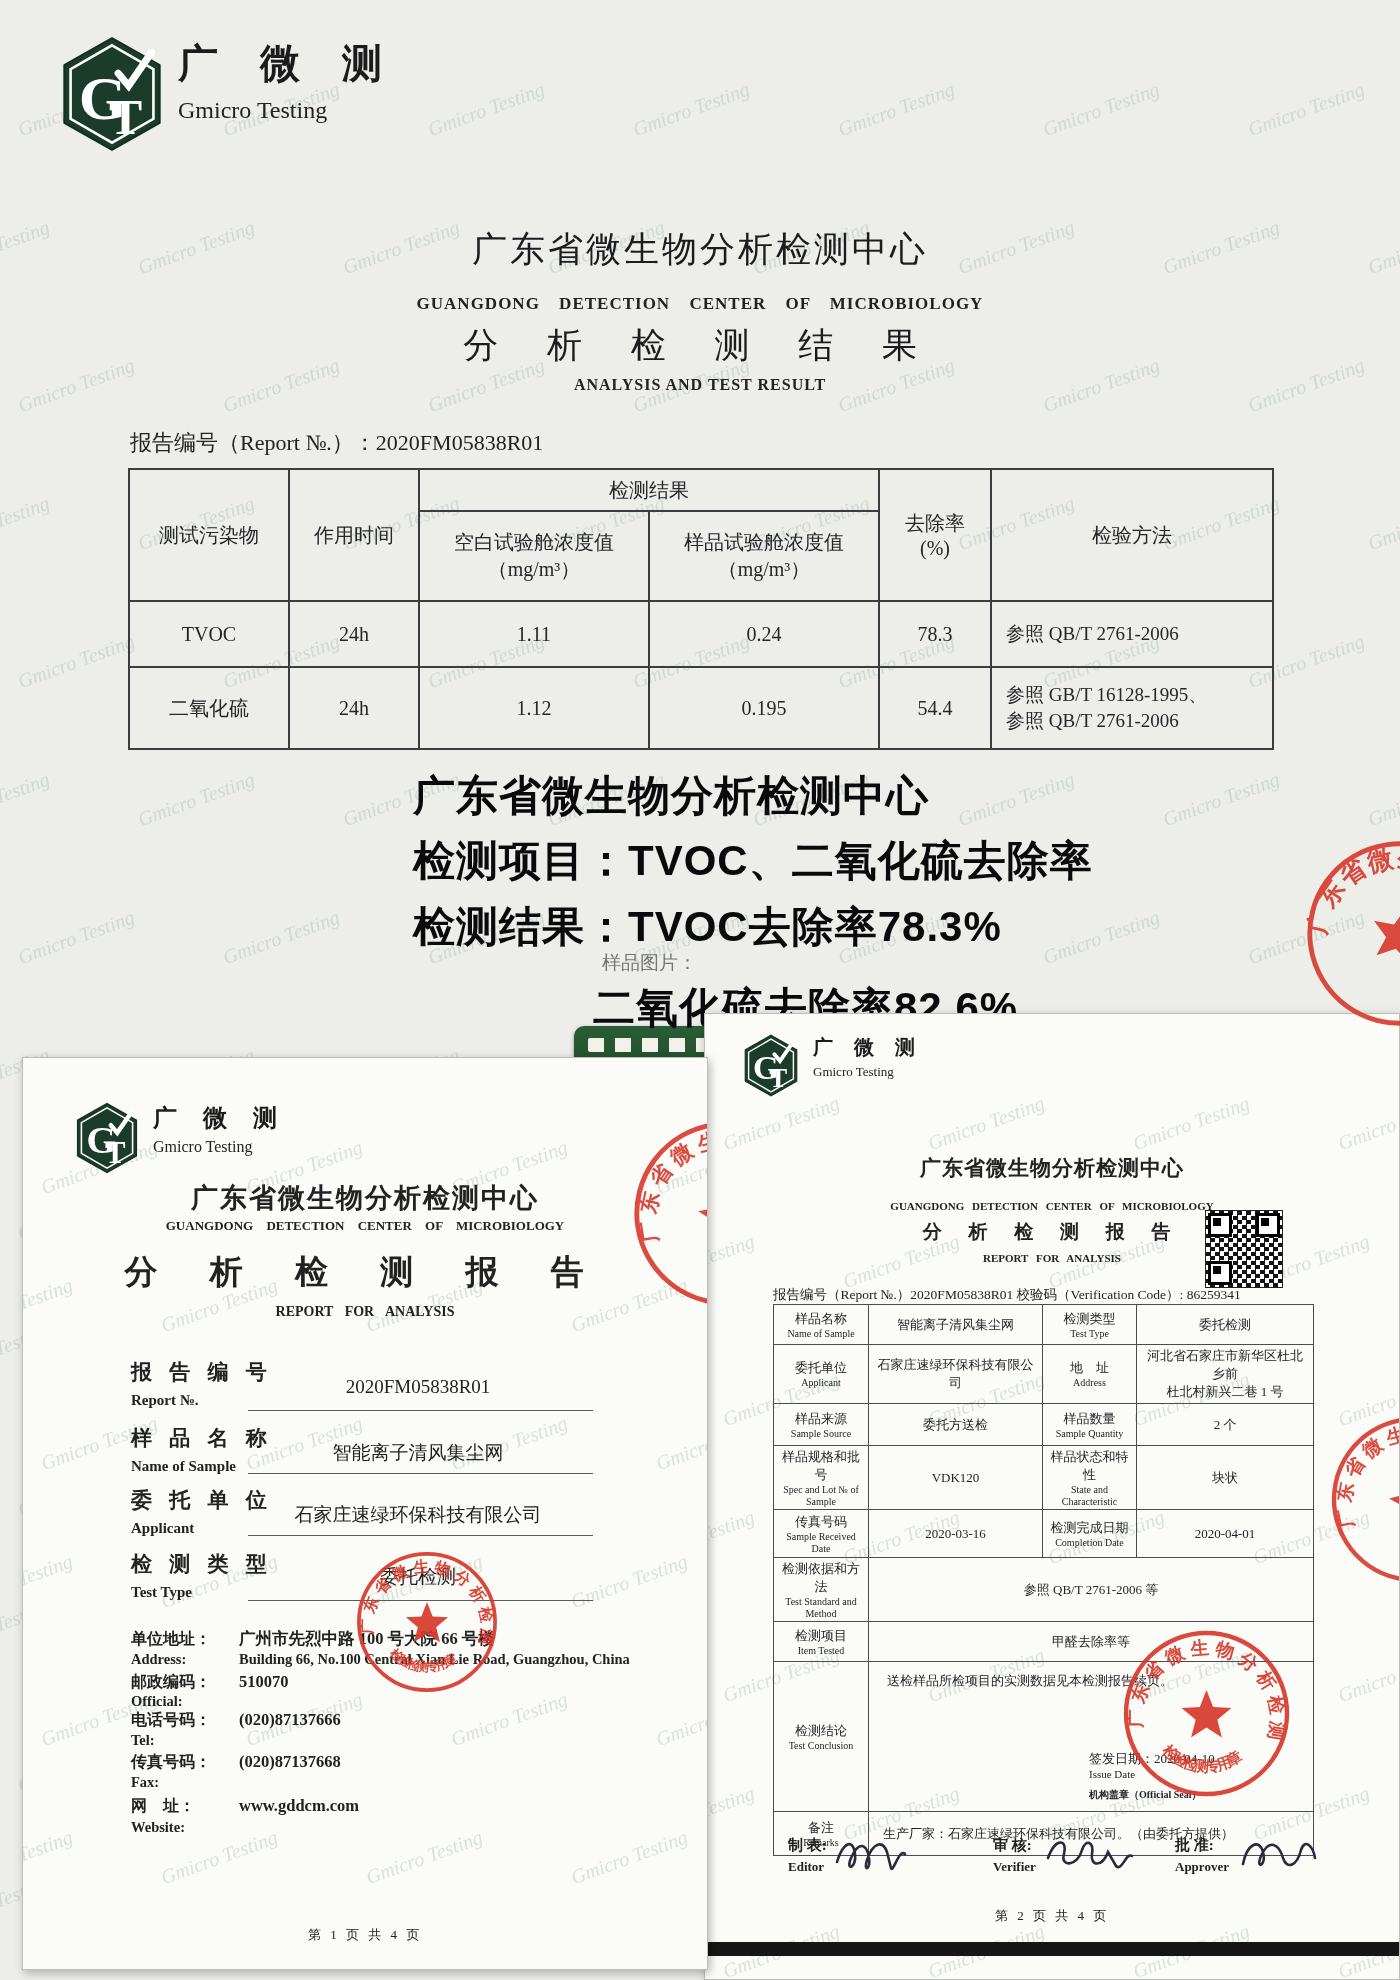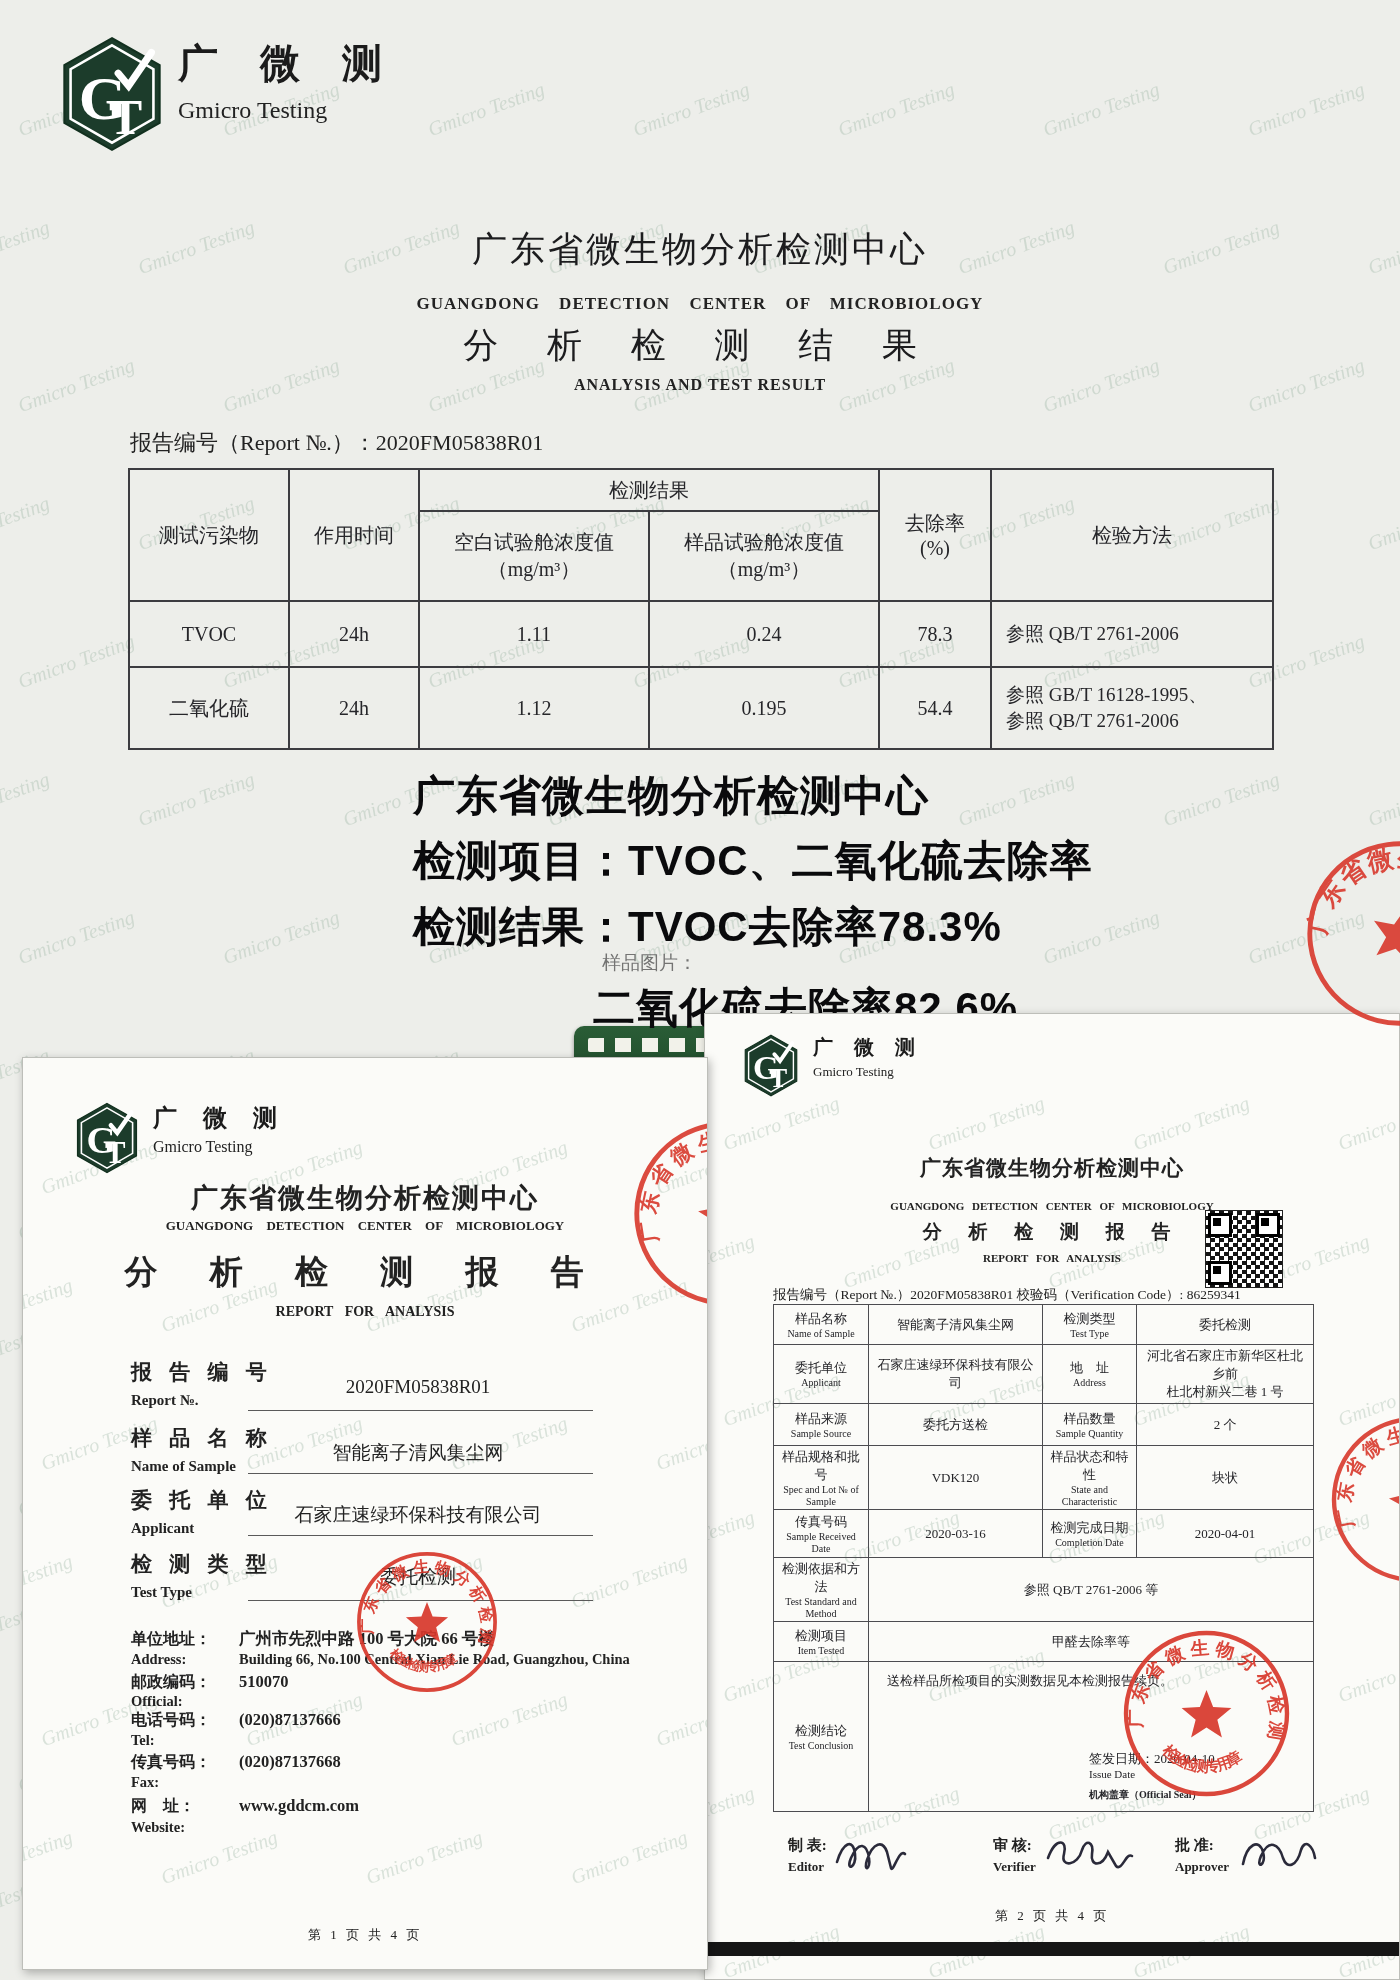--- a/index.html
+++ b/index.html
@@ -607,20 +607,27 @@
           <div class="conc-text">送检样品所检项目的实测数据见本检测报告续页。</div>
           <div class="issue">
             <div class="i1">
               <span>签发日期：</span><span>2020-04-10</span>
             </div>
             <div class="i2">Issue Date</div>
             <div class="i3">机构盖章（Official Seal）</div>
           </div>
         </td>
       </tr>
+      <tr style="height:44px">
+        <td class="lc">
+          <div class="cn">备注</div>
+          <div class="en">Remarks</div>
+        </td>
+        <td colspan="3" class="rem">生产厂家：石家庄速绿环保科技有限公司。（由委托方提供）</td>
+      </tr>
     </tbody>
       </table>
 
     <div class="sig" style="left:83px;top:822px;">
       <div>
         <div class="scn">制 表:</div>
         <div class="sen">Editor</div>
       </div>
       <svg width="100" height="50" viewBox="0 0 100 50">
         <path d="M4,34 C10,14 20,10 22,26 C24,40 12,44 18,30 C26,12 34,16 36,30 C38,42 30,44 34,32 C40,14 50,12 54,24 L58,40 C60,46 66,20 72,26" fill="none" stroke="#2a2a3a" stroke-width="2.6" stroke-linecap="round"></path>

